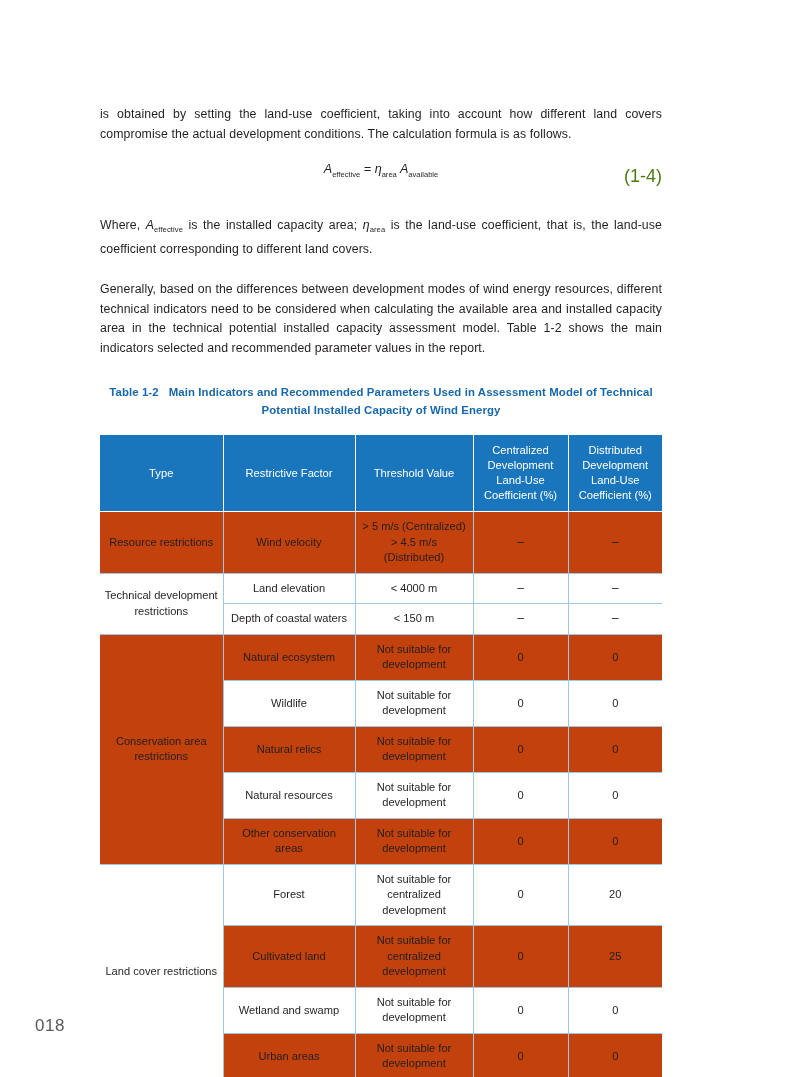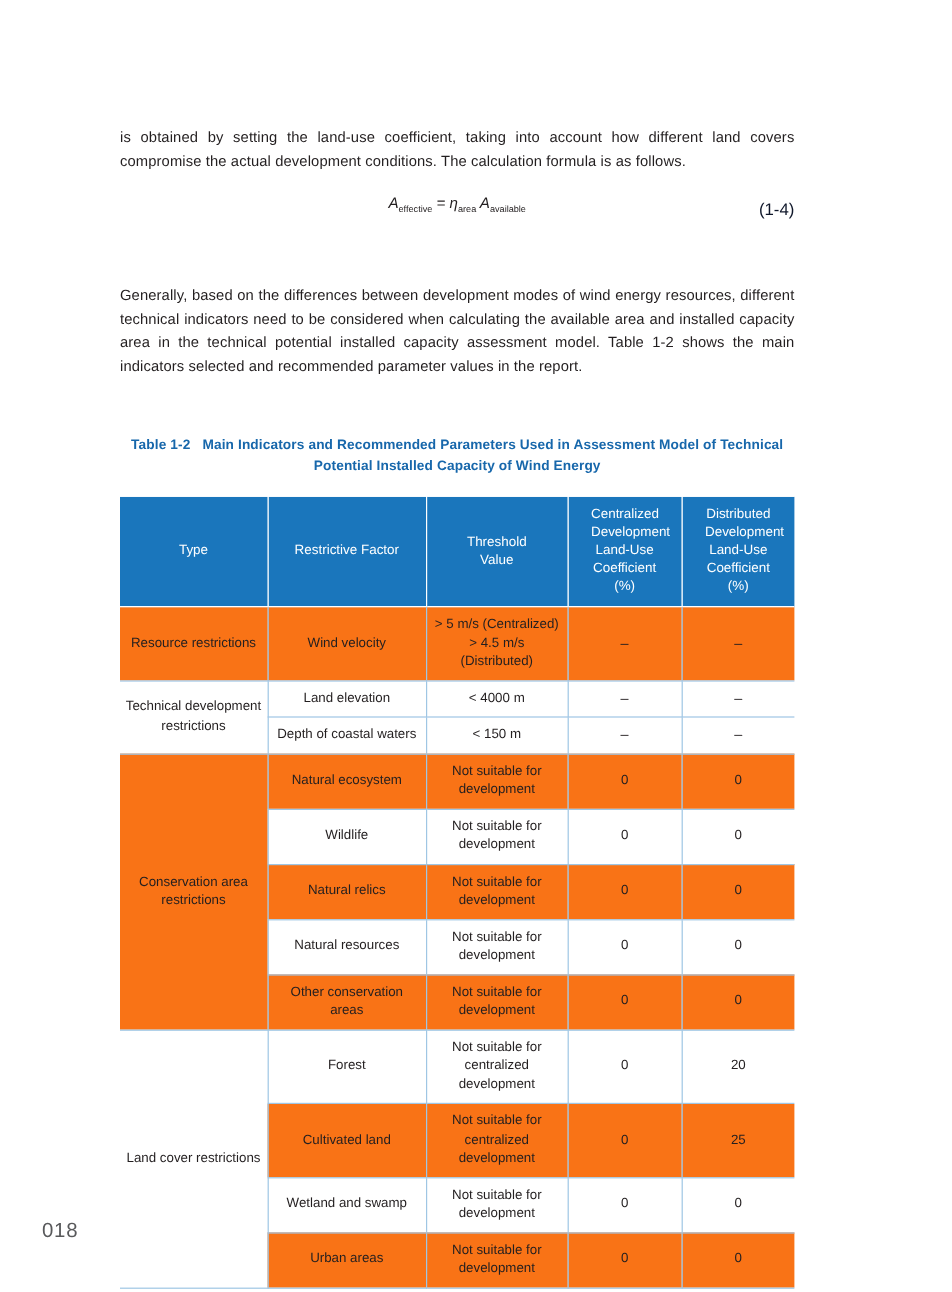--- a/index.html
+++ b/index.html
@@ -52,28 +52,28 @@
     color: #231f20;
   }
   .formula sub {
     font-size: 7.6px;
     font-style: normal;
   }
   .eqnum {
     position: absolute;
     right: 0;
     top: 4px;
-    font-size: 14px;
+    font-size: 18px;
     font-style: normal;
-    color: #0f172a;
+    color: #4d7c0f;
   }
   .ital { font-style: italic; }
   .sub-small { font-size: 7.6px; }
   .table-title {
-    margin-top: 48px;
+    margin-top: 26px;
     text-align: center;
     color: #1767ab;
     font-weight: bold;
     font-size: 11.4px;
     line-height: 17.5px;
     letter-spacing: 0.1px;
   }
   .table-title .label { margin-right: 10px; }
   table.matrix {
     margin-top: 15px;
@@ -82,39 +82,39 @@
     table-layout: fixed;
   }
   table.matrix th {
     background: #1a76bc;
     color: #ffffff;
     font-weight: normal;
     font-size: 11.2px;
     line-height: 15px;
     text-align: center;
     vertical-align: middle;
-    padding: 8px 19px;
+    padding: 8px 4px;
     border: 1px solid #ffffff;
   }
   table.matrix th.first { border-left: none; }
   table.matrix th.last { border-right: none; }
   table.matrix td {
     font-size: 11.1px;
     line-height: 15.5px;
     text-align: center;
     vertical-align: middle;
     padding: 7px 4px;
     border-left: 1px solid #9fc6e4;
     border-right: 1px solid #9fc6e4;
     border-bottom: 1px solid #9fc6e4;
     color: #231f20;
   }
   table.matrix td.nolb { border-left: none; }
   table.matrix td.norb { border-right: none; }
-  table.matrix tr.shade td { background: #f97316; }
+  table.matrix tr.shade td { background: #c2410c; }
   table.matrix td.dash {
     font-size: 12px;
   }
   table.matrix td.group {
     border-bottom: 1px solid #9fc6e4;
   }
   .col1 { width: 123px; }
   .col2 { width: 132px; }
   .col3 { width: 118px; }
   .col4 { width: 95px; }
@@ -142,20 +142,21 @@
         <span class="ital">A</span><sub>effective</sub>
         <span>=</span>
         <span class="ital">η</span><sub>area</sub>
         <span class="ital">A</span><sub>available</sub>
       </div>
       <div class="eqnum">(1-4)</div>
     </div>
 
     <div class="gap-1"></div>
 
+    <p class="para"><span>Where, </span><span class="ital">A</span><sub class="sub-small">effective</sub><span> is the installed capacity area; </span><span class="ital">η</span><sub class="sub-small">area</sub><span> is the land-use coefficient, that is, the land-use coefficient corresponding to different land covers.</span></p>
 
     <div class="gap-2"></div>
 
     <p class="para">Generally, based on the differences between development modes of wind energy resources, different technical indicators need to be considered when calculating the available area and installed capacity area in the technical potential installed capacity assessment model. Table 1-2 shows the main indicators selected and recommended parameter values in the report.</p>
 
     <div class="table-title">
       <span class="label">Table 1-2</span><span>Main Indicators and Recommended Parameters Used in Assessment Model of Technical Potential Installed Capacity of Wind Energy</span>
     </div>
 
     <table class="matrix">

